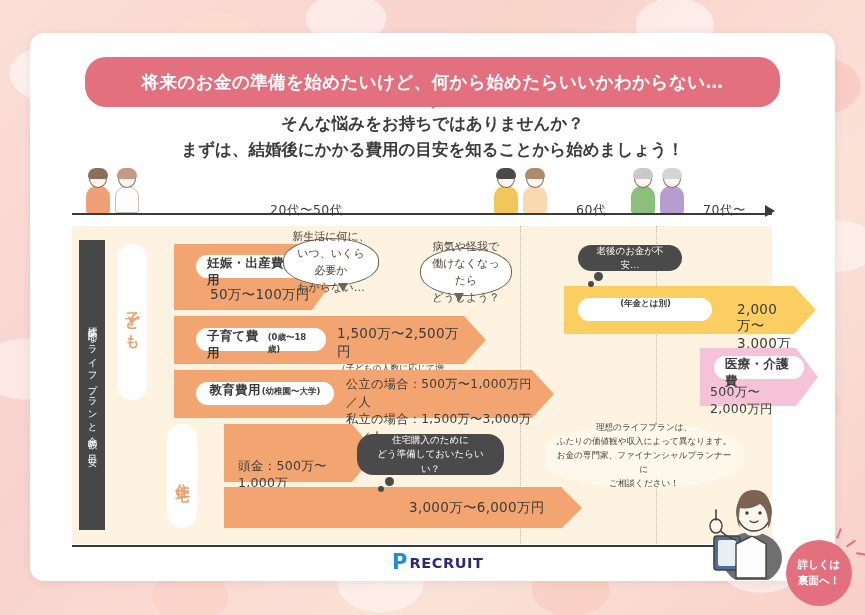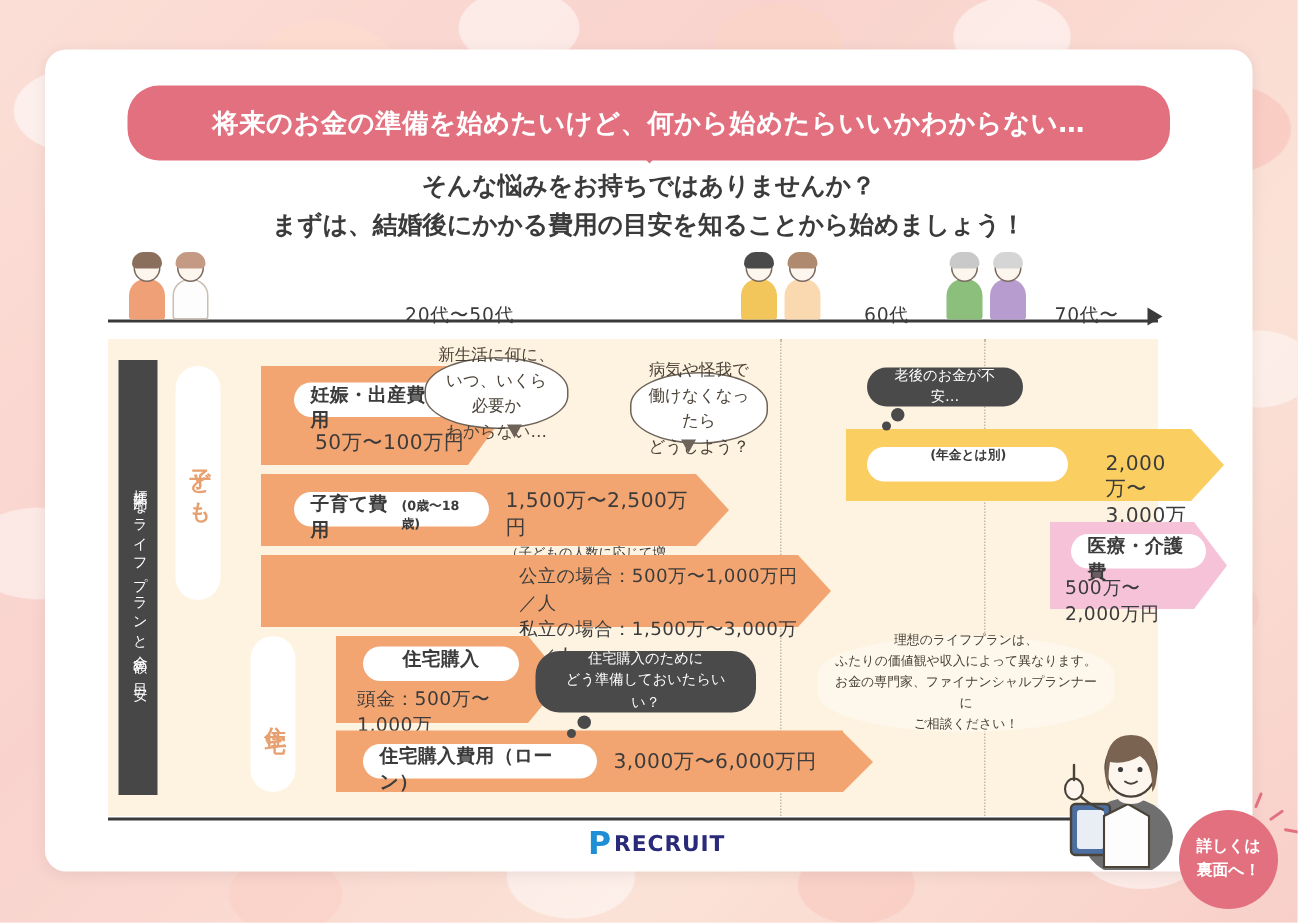--- a/index.html
+++ b/index.html
@@ -212,46 +212,44 @@
     <div class="amt" style="position:absolute;left:163px;top:9px;">
       <span>1,500万〜2,500万円</span>
       <span class="note">（子どもの人数に応じて増加！）</span>
     </div>
   </div>
   <div style="width:0;height:0;border-top:24px solid transparent;border-bottom:24px solid transparent;border-left:22px solid #f3a571;"></div>
 </div>
 
 <div class="bar" style="left:132px;top:370px;height:48px;">
   <div class="body" style="width:358px;background:#f3a571;position:relative;">
+    <div class="lbl" style="position:absolute;left:22px;top:12px;width:138px;">
+      <span class="main">教育費用</span>
+        <span class="sm">(幼稚園〜大学)</span>
+    </div>
     <div class="amt" style="position:absolute;left:172px;top:6px;font-size:12.2px;">
       <span class="ln">公立の場合：500万〜1,000万円／人</span>
       <span class="ln">私立の場合：1,500万〜3,000万円／人</span>
     </div>
   </div>
   <div style="width:0;height:0;border-top:24px solid transparent;border-bottom:24px solid transparent;border-left:22px solid #f3a571;"></div>
 </div>
 
 <div class="bar" style="left:182px;top:424px;height:58px;">
   <div class="body" style="width:128px;background:#f3a571;position:relative;">
-    <div class="lbl" style="position:absolute;left:18px;top:7px;width:104px;">
-      <span class="main">住宅購入</span>
-    </div>
     <div class="amt" style="position:absolute;left:14px;top:34px;font-size:12.5px;">
       <span>頭金：500万〜1,000万</span>
       <span class="note" style="font-size:8px;">（物件価格の20〜30%が目安）</span>
     </div>
   </div>
   <div style="width:0;height:0;border-top:29px solid transparent;border-bottom:29px solid transparent;border-left:24px solid #f3a571;"></div>
 </div>
 
 <div class="bar" style="left:182px;top:487px;height:41px;">
   <div class="body" style="width:338px;background:#f3a571;position:relative;">
-    <div class="lbl" style="position:absolute;left:18px;top:9px;width:156px;">
-      <span class="main">住宅購入費用（ローン）</span>
-    </div>
     <div class="amt" style="position:absolute;left:185px;top:12px;">3,000万〜6,000万円</div>
   </div>
   <div style="width:0;height:0;border-top:20.5px solid transparent;border-bottom:20.5px solid transparent;border-left:20px solid #f3a571;"></div>
 </div>
 
 <div class="bar" style="left:522px;top:286px;height:48px;">
   <div class="body" style="width:230px;background:#fbce61;position:relative;">
     <div class="lbl" style="position:absolute;left:14px;top:12px;width:134px;">
         <span class="sm">(年金とは別)</span>
     </div>

